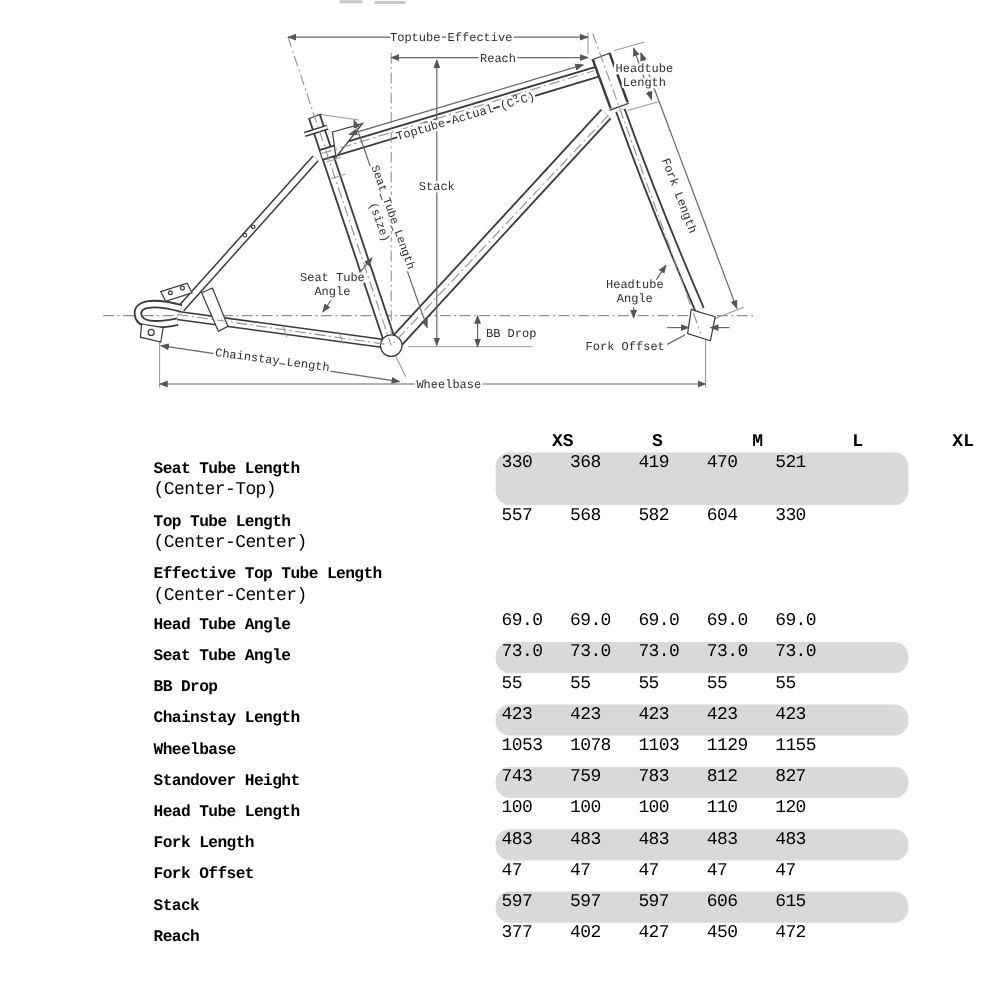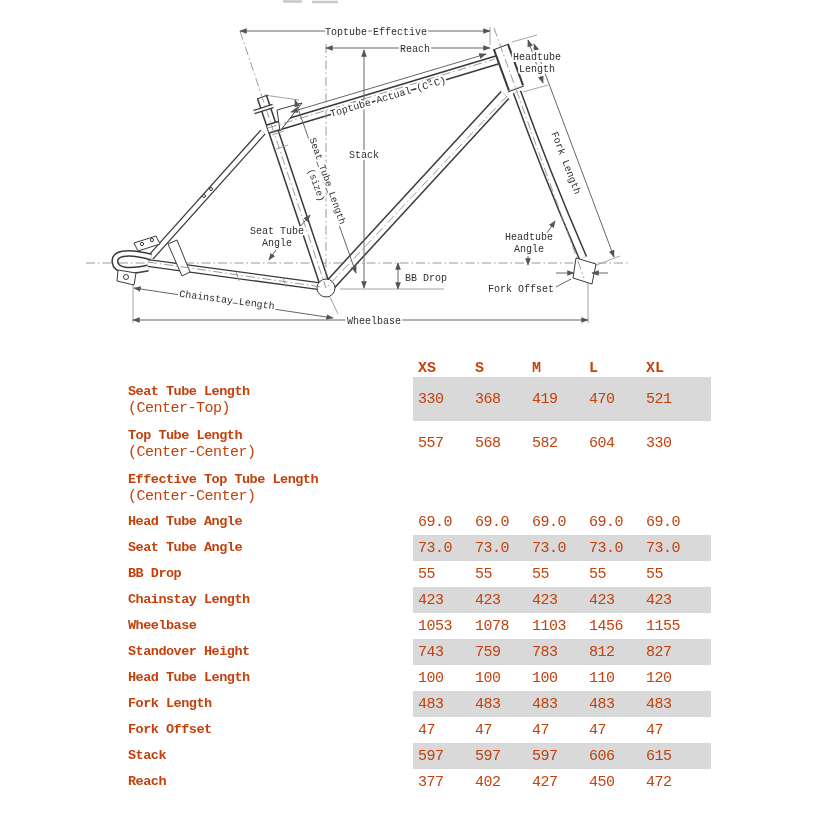--- a/index.html
+++ b/index.html
@@ -1,44 +1,44 @@
 <!DOCTYPE html>
 <html><head>
 <meta charset="utf-8">
 <style>
   html,body{margin:0;padding:0;background:#fff;}
   .page{width:830px;height:830px;position:relative;background:#fff;overflow:hidden;
-        font-family:"Liberation Mono",monospace;color:#c2410c;}
+        font-family:"Liberation Mono",monospace;color:#000000;}
   
   .diagram{position:absolute;top:0;left:0;}
   svg text{font-family:"Liberation Mono",monospace;fill:#2e2e2e;}
   .lbl{font-size:10px;text-anchor:middle;paint-order:stroke;stroke:#fff;stroke-width:4px;stroke-linejoin:round;}
   .lbl.sm{font-size:9.5px;}
   .lbl.start{text-anchor:start;}
   .lbl.end{text-anchor:end;}
   .dim{stroke:#666;stroke-width:1;fill:none;marker-start:url(#as);marker-end:url(#ae);}
   .ldr{stroke:#666;stroke-width:1;fill:none;marker-end:url(#ae);}
   .pln{stroke:#666;stroke-width:1;fill:none;}
   .ext{stroke:#9a9a9a;stroke-width:0.9;fill:none;}
   .cl{stroke:#8f8f8f;stroke-width:0.9;fill:none;stroke-dasharray:9 3 1.5 3;}
   .to{stroke:#3a3a3a;fill:none;stroke-linecap:butt;}
   .ti{stroke:#fff;fill:none;stroke-linecap:butt;}
   .part{fill:#fff;stroke:#3a3a3a;stroke-width:1;}
   .crop-mark{stroke:#c8c8c8;stroke-width:2.5;fill:none;}
   
   .geo{position:absolute;top:350px;left:0;width:830px;}
   .hdr{display:flex;height:27px;align-items:flex-end;padding-left:413px;box-sizing:border-box;
        font-weight:bold;font-size:15px;}
-  .hdr span{width:57px;padding-left:5px;box-sizing:border-box;}
+  .hdr span{width:57px;padding-left:5px;box-sizing:border-box;margin-left:42px;}
   .row{display:flex;height:26px;}
   .row.tall{height:44px;}
   .lab{width:413px;box-sizing:border-box;padding-left:128px;display:flex;flex-direction:column;justify-content:center;}
   .l1{font-weight:bold;font-size:13.5px;letter-spacing:-0.5px;line-height:18px;white-space:nowrap;}
   .l2{font-size:15px;letter-spacing:-0.5px;line-height:15px;white-space:nowrap;}
-  .vals{width:298px;display:flex;align-items:center;}
+  .vals{width:344px;display:flex;align-items:flex-start;border-radius:12px;}
   .row.sh .vals{background:#d9d9d9;}
   .vals span{width:57px;padding-left:5px;box-sizing:border-box;font-size:15px;letter-spacing:-0.5px;}
 </style>
 </head>
 <body>
 
 <div class="page">
 
   <svg class="diagram" width="830" height="350" viewBox="0 0 830 350">
     <defs>
@@ -261,21 +261,21 @@
     </div>
 
     <div class="row">
       <div class="lab">
           <span class="l1">Wheelbase</span>
         </div>
       <div class="vals">
           <span>1053</span>
           <span>1078</span>
           <span>1103</span>
-          <span>1456</span>
+          <span>1129</span>
           <span>1155</span>
         </div>
     </div>
 
     <div class="row sh">
       <div class="lab">
           <span class="l1">Standover Height</span>
         </div>
       <div class="vals">
           <span>743</span>

